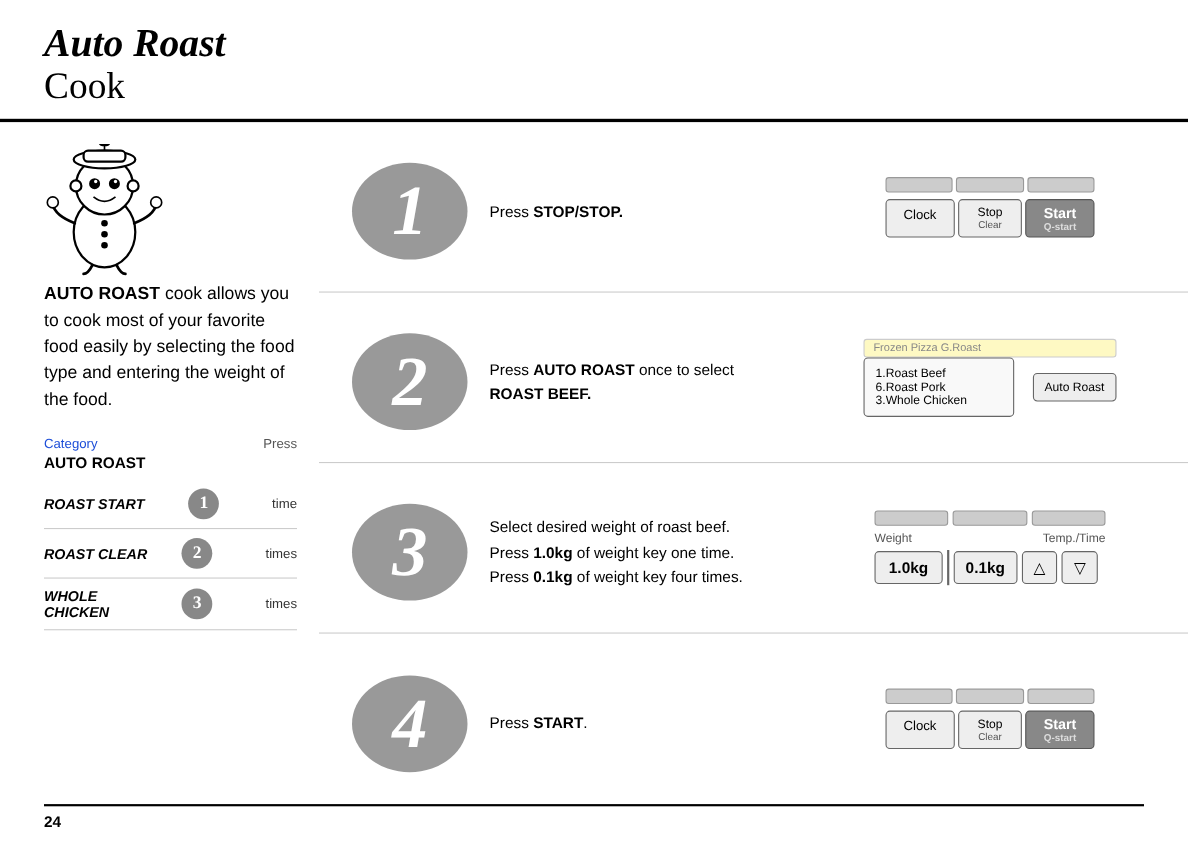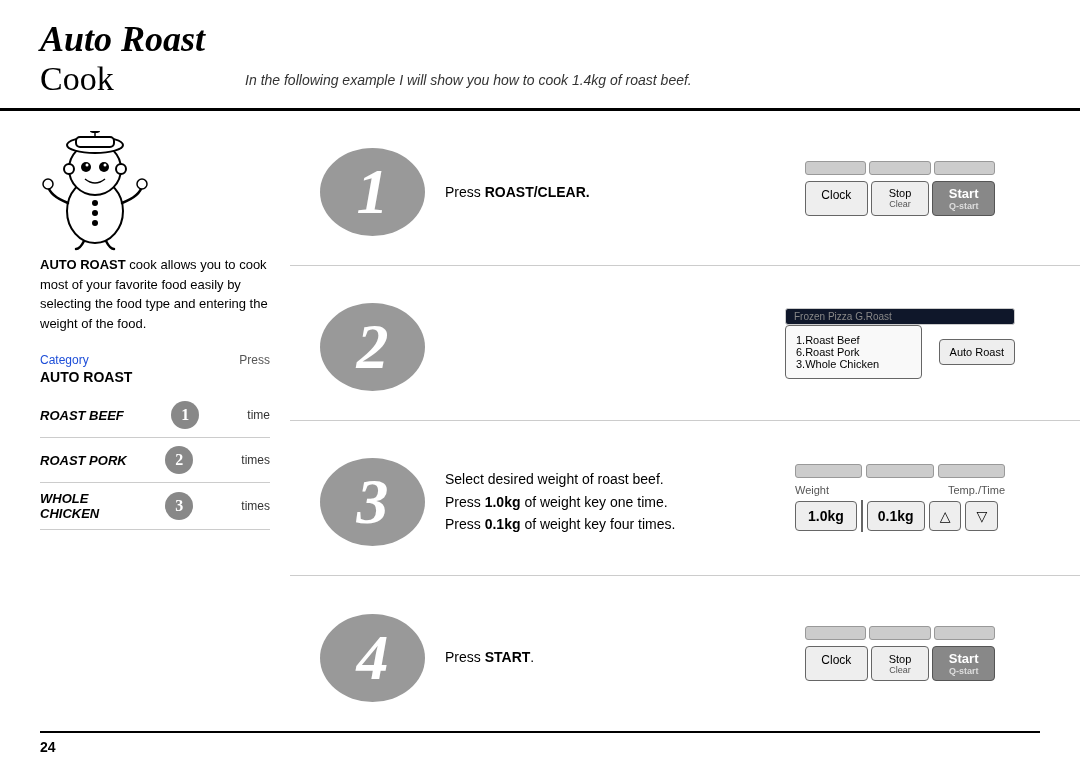--- a/index.html
+++ b/index.html
@@ -48,21 +48,21 @@
       padding: 0;
     }
 
     
     .left-panel {
       width: 290px;
       padding: 20px 20px 20px 40px;
       flex-shrink: 0;
     }
     .left-description {
-      font-size: 13px;
+      font-size: 16px;
       line-height: 1.5;
       margin-bottom: 20px;
     }
     .left-description strong {
       font-weight: bold;
     }
 
     
     .category-table {
       width: 100%;
@@ -198,21 +198,20 @@
     }
   </style>
 </head>
 <body>
 
 <div class="header">
   <div class="header-title">
     <span class="title-auto-roast">Auto Roast</span>
     <span class="title-cook">Cook</span>
   </div>
-  <div class="header-subtitle">In the following example I will show you how to cook 1.4kg of roast beef.</div>
 </div>
 
 <div class="main">
 
   <div class="left-panel">
     
     <svg class="mascot-svg" viewBox="0 0 110 120" xmlns="http://www.w3.org/2000/svg">
 
       <ellipse cx="55" cy="80" rx="28" ry="32" fill="white" stroke="black" stroke-width="2"></ellipse>
 
@@ -257,29 +256,29 @@
 
     
     <div class="category-table">
       <div class="cat-header-row">
         <span class="cat-header-left">Category</span>
         <span class="cat-header-right">Press</span>
       </div>
       <div class="cat-title">AUTO ROAST</div>
 
       <div class="cat-row">
-        <span class="cat-row-name">ROAST BEEF</span>
+        <span class="cat-row-name">ROAST START</span>
         <div class="cat-row-right">
           <div class="step-circle-small">1</div>
           <span class="cat-times">time</span>
         </div>
       </div>
 
       <div class="cat-row">
-        <span class="cat-row-name">ROAST PORK</span>
+        <span class="cat-row-name">ROAST CLEAR</span>
         <div class="cat-row-right">
           <div class="step-circle-small">2</div>
           <span class="cat-times">times</span>
         </div>
       </div>
 
       <div class="cat-row">
         <span class="cat-row-name">WHOLE<br>CHICKEN</span>
         <div class="cat-row-right">
           <div class="step-circle-small">3</div>
@@ -289,21 +288,21 @@
     </div>
   </div>
 
   <div class="steps-panel">
 
     <div class="step-row">
       <div class="step-left">
         <div class="step-content">
           <div class="step-oval">1</div>
           <div class="step-text">
-            Press <strong>ROAST/CLEAR.</strong>
+            Press <strong>STOP/STOP.</strong>
           </div>
         </div>
       </div>
       <div class="step-right">
 
         <div style="display:flex;flex-direction:column;gap:4px;width:190px;">
 
           <div style="display:flex;gap:3px;margin-bottom:2px;">
             <div style="flex:1;height:14px;background:#ccc;border-radius:3px;border:1px solid #999;"></div>
             <div style="flex:1;height:14px;background:#ccc;border-radius:3px;border:1px solid #999;"></div>
@@ -324,26 +323,29 @@
             </div>
           </div>
         </div>
       </div>
     </div>
 
     <div class="step-row">
       <div class="step-left">
         <div class="step-content">
           <div class="step-oval">2</div>
+          <div class="step-text">
+            Press <strong>AUTO ROAST</strong> once to select <strong>ROAST BEEF.</strong>
+          </div>
         </div>
       </div>
       <div class="step-right">
         <div style="width:230px;">
 
-          <div style="font-size:10px;color:#888;border:1px solid #ccc;padding:2px 8px;margin-bottom:0;background:#0f172a;border-radius:3px;">Frozen Pizza    G.Roast</div>
+          <div style="font-size:10px;color:#888;border:1px solid #ccc;padding:2px 8px;margin-bottom:0;background:#fef9c3;border-radius:3px;">Frozen Pizza    G.Roast</div>
 
           <div style="display:flex;align-items:center;gap:17px;">
             <div style="border:1.5px solid #666;border-radius:4px;padding:8px 10px;background:#f9f9f9;font-size:11px;flex:1;">
               <div>1.Roast Beef</div>
               <div>6.Roast Pork</div>
               <div>3.Whole Chicken</div>
             </div>
             <div style="border:1.5px solid #666;border-radius:4px;padding:6px 10px;background:#eee;font-size:11px;white-space:nowrap;">Auto Roast</div>
           </div>
         </div>

